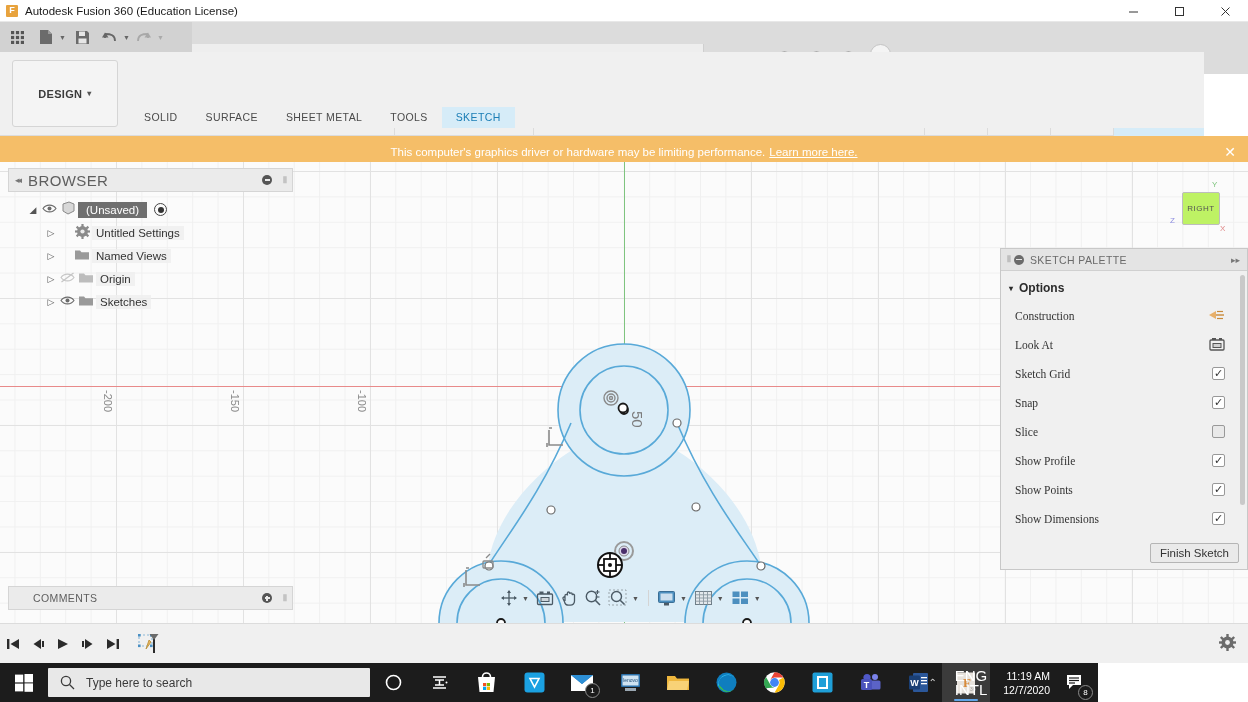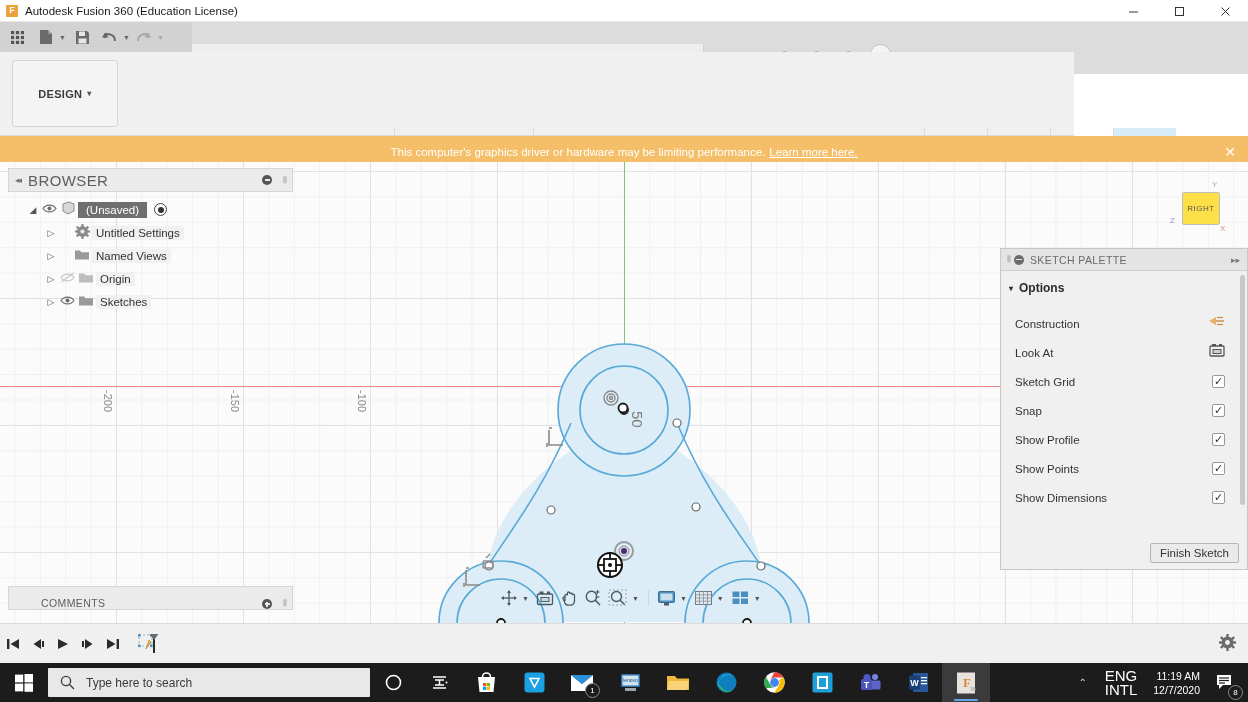--- a/index.html
+++ b/index.html
@@ -59,21 +59,21 @@
   .tab-ico { width: 32px; height: 30px; display: flex; align-items: center;
     justify-content: center; color: #777; }
   .avatar {
     width: 21px; height: 21px; border-radius: 50%; background: #f4f4f4;
     border: 1px solid #c4c4c4; display: flex; align-items: center;
     justify-content: center; font-size: 8.5px; color: #555; margin: 0 10px 0 6px;
   }
 
   
   .ribbon {
-    position: absolute; top: 52px; left: 0; width: 1074px; height: 84px;
+    position: absolute; top: 52px; left: 0; width: 1204px; height: 84px;
     background: #f0f0f0; border-bottom: 1px solid #dcdcdc;
   }
   .design-box {
     position: absolute; left: 12px; top: 8px; width: 106px; height: 67px;
     border: 1px solid #d5d5d5; border-radius: 3px; background: #f4f4f4;
     display: flex; align-items: center; justify-content: center;
     font-size: 11px; font-weight: bold; color: #3b3b3b; letter-spacing: .3px;
   }
   .design-box .cv { font-size: 8px; margin-left: 5px; color: #555; }
 
@@ -136,21 +136,21 @@
 
   .ruler-lbl {
     position: absolute; font-size: 11px; color: #8a8a8a;
     writing-mode: vertical-rl; letter-spacing: 0px;
   }
 
   
   .viewcube { position: absolute; right: 18px; top: 18px; width: 64px; height: 60px; }
   .vc-face {
     position: absolute; left: 16px; top: 12px; width: 38px; height: 33px;
-    background: #fde047; border: 1px solid #bdbdbd; border-radius: 2px;
+    background: #bef264; border: 1px solid #bdbdbd; border-radius: 2px;
     display: flex; align-items: center; justify-content: center;
     font-size: 8px; color: #555; letter-spacing: .5px;
   }
   .vc-axis { position: absolute; font-size: 8px; }
 
   
   .palette {
     position: absolute; right: 0; top: 86px; width: 248px; height: 322px;
     background: #f0f0f0; border: 1px solid #c8c8c8;
     display: flex; flex-direction: column;
@@ -165,22 +165,22 @@
   .pal-dot::after { content: ''; width: 6px; height: 1.5px; background: #e4e4e4; }
   .pal-title { font-size: 10.5px; color: #6a6a6a; letter-spacing: .4px; }
   .pal-expand { position: absolute; right: 7px; color: #777; font-size: 9px; }
   .pal-body { flex: 1; overflow: hidden; position: relative; padding-top: 6px; }
   .pal-section {
     display: flex; align-items: center; font-size: 12px; color: #2b2b2b;
     font-weight: bold; padding: 4px 0 6px 8px;
   }
   .pal-section .tri { font-size: 8px; margin-right: 6px; }
   .pal-row {
-    display: flex; align-items: flex-end; justify-content: space-between;
-    padding: 0 22px 0 14px; height: 29px; font-size: 11.5px; color: #333;
+    display: flex; align-items: center; justify-content: space-between;
+    padding: 0 22px 0 14px; height: 29px; font-size: 11.5px; color: #333; font-family: Liberation Serif, serif;
   }
   .chk { width: 13px; height: 13px; border: 1px solid #999; background: #fff;
     border-radius: 2px; display: flex; align-items: center; justify-content: center;
     font-size: 11px; color: #333; line-height: 1; }
   .chk.off { background: #e9e9e9; }
   .pal-scroll { position: absolute; right: 2px; top: 4px; width: 5px; height: 230px;
     background: #c9c9c9; border-radius: 3px; }
   .pal-foot { height: 32px; display: flex; align-items: center;
     justify-content: flex-end; padding-right: 8px; }
   .pal-btn {
@@ -212,21 +212,21 @@
   .br-lbl.sel { background: #6f6f6f; color: #fff; padding: 2px 8px; }
   .br-radio { width: 13px; height: 13px; border-radius: 50%; border: 1px solid #444;
     margin-left: 7px; display: flex; align-items: center; justify-content: center; }
   .br-radio::after { content: ''; width: 6px; height: 6px; border-radius: 50%;
     background: #333; }
 
   
   .comments {
     position: absolute; left: 8px; top: 586px; width: 285px; height: 24px;
     background: #ebebeb; border: 1px solid #d5d5d5;
-    display: flex; align-items: flex-end; padding-left: 32px; position: absolute;
+    display: flex; align-items: center; padding-left: 24px; position: absolute;
   }
   .cm-title { font-size: 10.5px; color: #5e5e5e; letter-spacing: .4px; }
   .cm-dot { position: absolute; right: 20px; width: 10px; height: 10px;
     border-radius: 50%; background: #555; display: flex; align-items: center;
     justify-content: center; }
   .cm-dot::after { content: ''; width: 1.5px; height: 5px; background: #ebebeb;
     position: absolute; }
   .cm-dot::before { content: ''; width: 5px; height: 1.5px; background: #ebebeb;
     position: absolute; }
   .cm-pin { position: absolute; right: 5px; color: #999; font-size: 9px; }
@@ -246,21 +246,21 @@
     position: absolute; top: 623px; left: 0; width: 1248px; height: 40px;
     background: #f0f0f0; border-top: 1px solid #dcdcdc;
     display: flex; align-items: center;
   }
   .tl-btn { width: 25px; height: 40px; display: flex; align-items: center;
     justify-content: center; color: #333; font-size: 12px; }
   .tl-gear { position: absolute; right: 12px; color: #666; font-size: 15px; }
 
   
   .taskbar {
-    position: absolute; top: 663px; left: 0; width: 1248px; height: 39px;
+    position: absolute; top: 663px; left: 0; width: 1098px; height: 39px;
     background: #1c1c1c; display: flex; align-items: center;
   }
   .tb-start { width: 48px; height: 39px; display: flex; align-items: center;
     justify-content: center; }
   .tb-search {
     width: 322px; height: 29px; background: #e8e8e8; display: flex;
     align-items: center; padding-left: 12px; border-radius: 1px;
   }
   .tb-search-txt { font-size: 12px; color: #3a3a3a; margin-left: 11px; }
   .tb-btn { width: 46px; height: 39px; display: flex; align-items: center;
@@ -412,20 +412,27 @@
     </div>
   </div>
 
   <div class="ribbon">
 
     <div class="design-box">
       <span>DESIGN</span>
       <span class="cv">▾</span>
     </div>
 
+    <div class="ribbon-tabs">
+      <div class="rtab">SOLID</div>
+      <div class="rtab">SURFACE</div>
+      <div class="rtab">SHEET METAL</div>
+      <div class="rtab">TOOLS</div>
+      <div class="rtab active">SKETCH</div>
+    </div>
 
     <div class="ribbon-groups">
 
       <div class="rgroup">
         <div class="rgroup-icons">
           <div class="ricon">
             <svg width="30" height="26" viewBox="0 0 30 26">
               <path d="M4 18 L12 18 C19 18 19 8 13 8" fill="none" stroke="#5a5a5a" stroke-width="1.3" stroke-dasharray="3 2"></path>
               <rect x="2" y="16" width="4" height="4" fill="#3b9ede"></rect>
               <rect x="11" y="6" width="4" height="4" fill="#3b9ede"></rect>
@@ -805,20 +812,24 @@
         <div class="pal-row">
           <span>Sketch Grid</span>
           <span class="chk">✓</span>
         </div>
 
         <div class="pal-row">
           <span>Snap</span>
           <span class="chk">✓</span>
         </div>
 
+        <div class="pal-row">
+          <span>Slice</span>
+          <span class="chk off"></span>
+        </div>
 
         <div class="pal-row">
           <span>Show Profile</span>
           <span class="chk">✓</span>
         </div>
 
         <div class="pal-row">
           <span>Show Points</span>
           <span class="chk">✓</span>
         </div>

